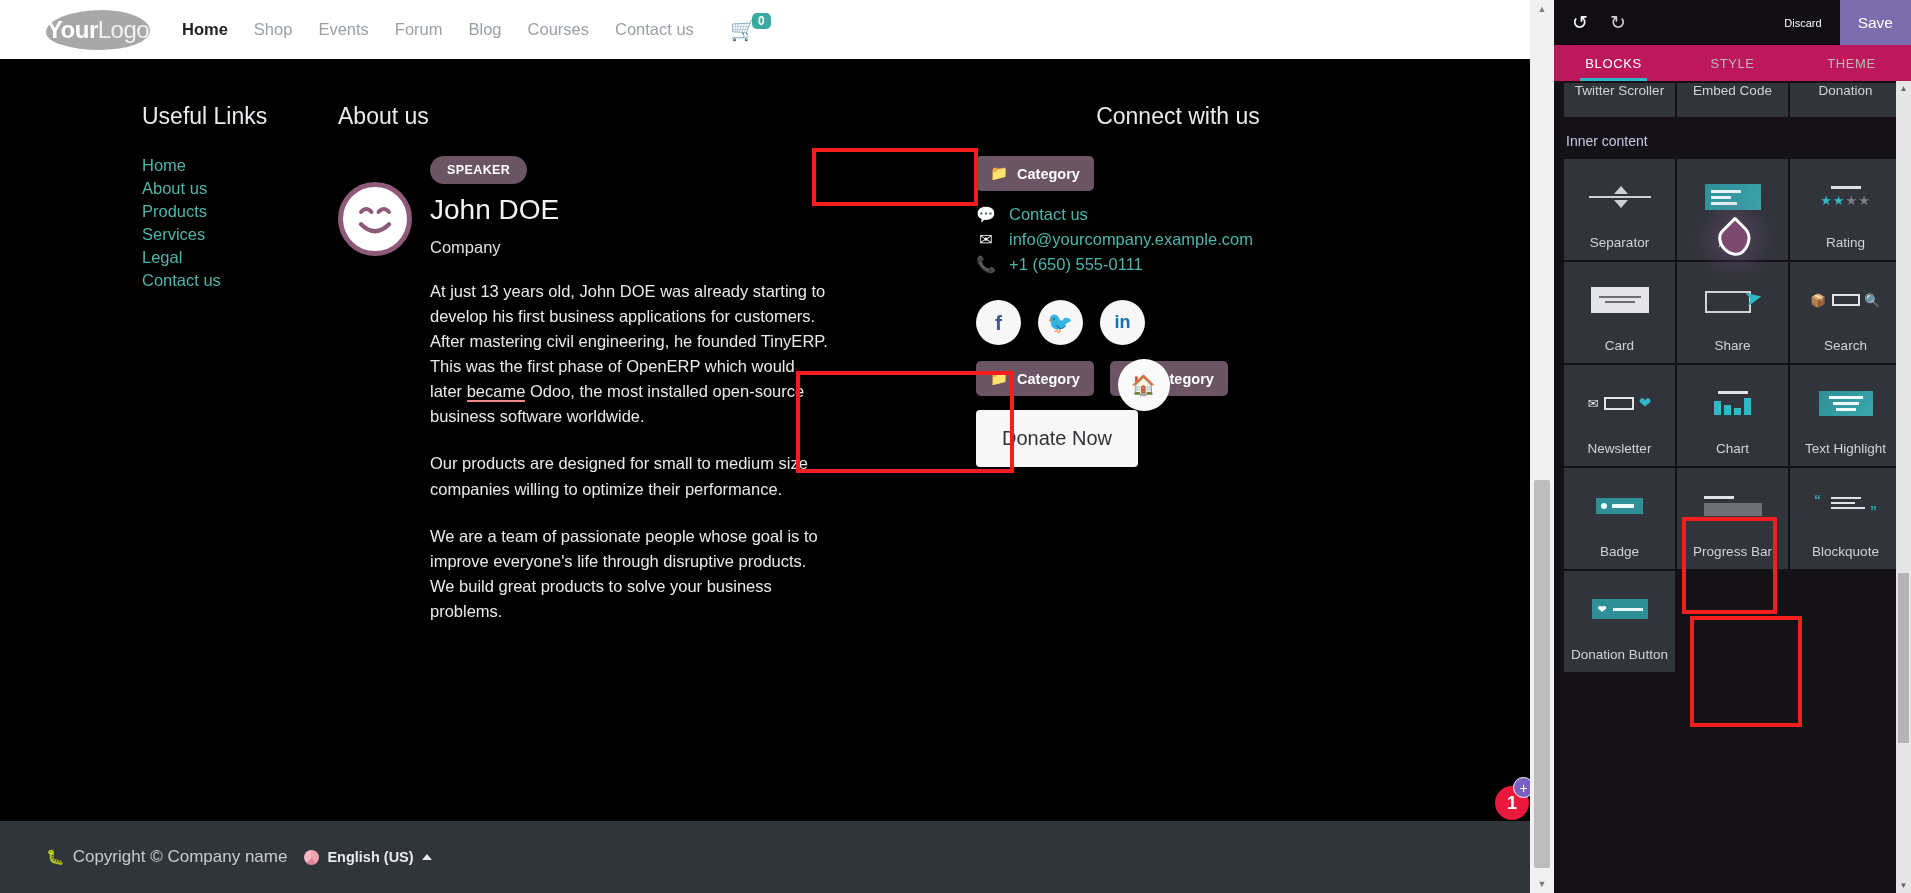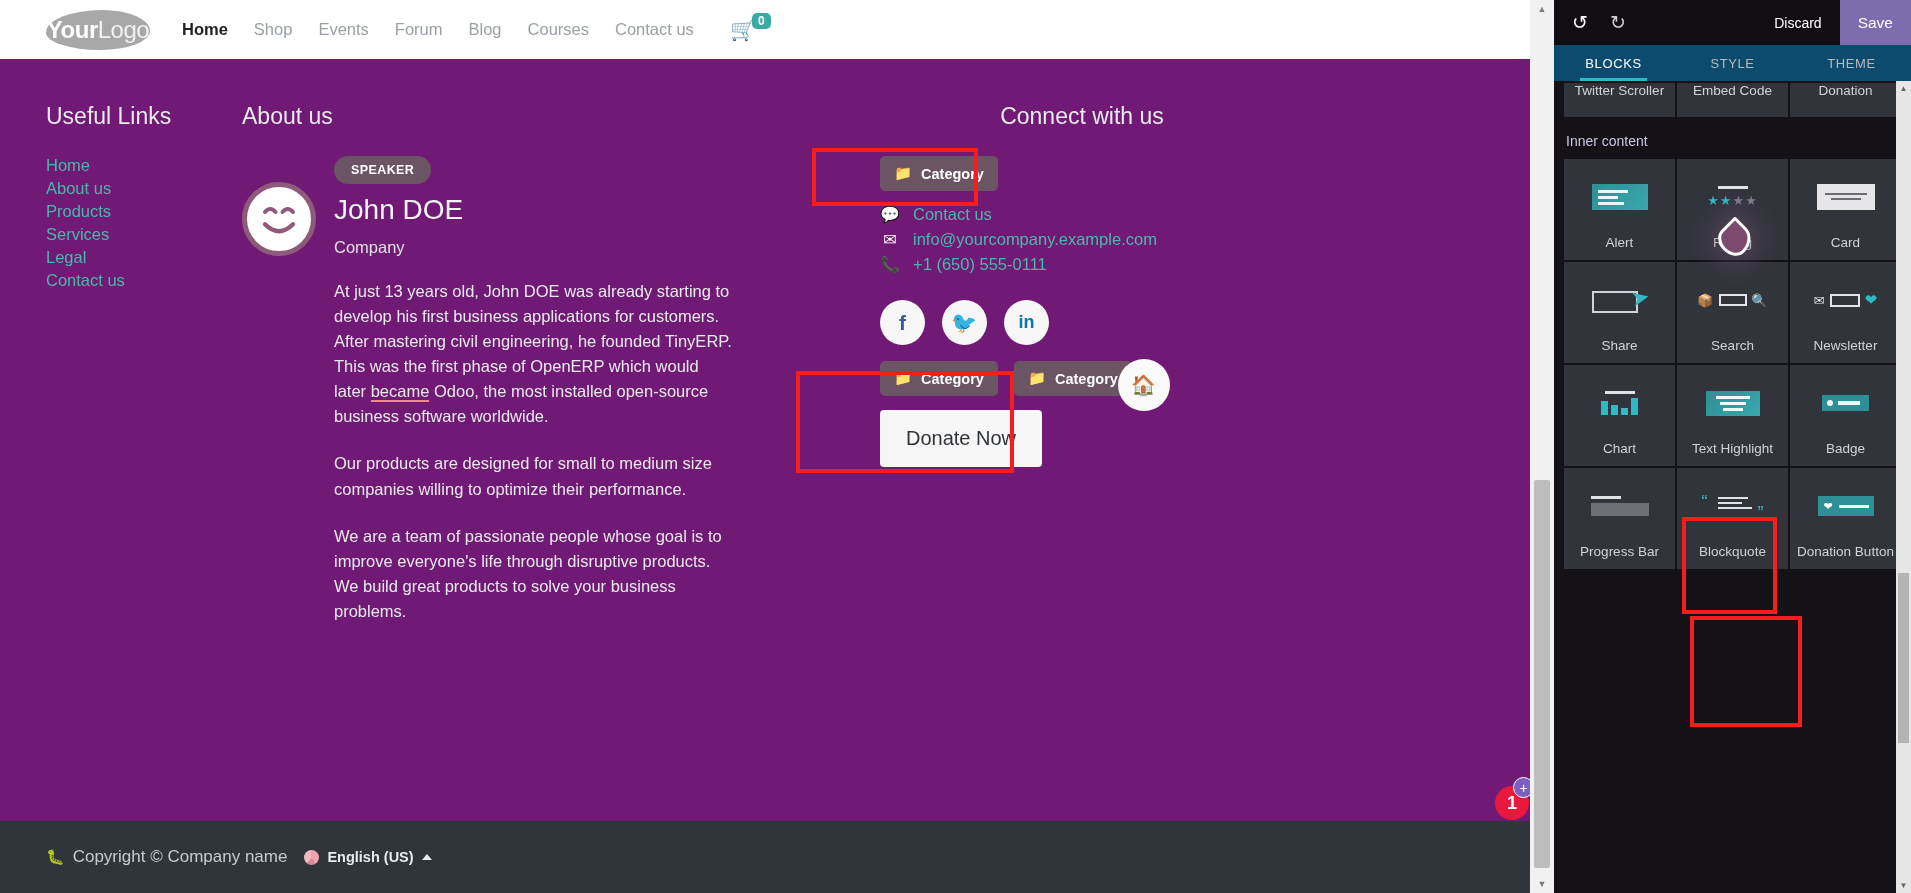--- a/index.html
+++ b/index.html
@@ -5,21 +5,21 @@
   * { box-sizing: border-box; margin: 0; padding: 0; }
   html, body {
     width: 1911px; height: 893px;
     overflow: hidden;
     font-family: "Liberation Sans", sans-serif;
     background: #343a40;
   }
   .root { position: relative; width: 1911px; height: 893px; display: flex; }
 
   
-  .site { position: relative; width: 1530px; height: 893px; background: #701a75; overflow: hidden; }
+  .site { position: relative; width: 1530px; height: 893px; background: #000000; overflow: hidden; }
 
   
   .navbar {
     height: 59px; background: #ffffff; display: flex; align-items: center;
     padding: 0 22px 0 46px; position: relative; z-index: 5;
   }
   .logo {
     width: 104px; height: 40px; background: #a8a8a8;
     border-radius: 54% 46% 48% 52% / 56% 52% 48% 44%;
     display: flex; align-items: center; justify-content: center;
@@ -41,21 +41,21 @@
   .nav-right { margin-left: auto; display: flex; align-items: center; gap: 26px; }
   .user-menu { font-size: 17px; font-weight: 700; color: #222; display: flex; align-items: center; gap: 8px; cursor: pointer; }
   .caret-d { width: 0; height: 0; border-left: 5px solid transparent; border-right: 5px solid transparent; border-top: 6px solid #222; }
   .btn-contact {
     background: #3aaba3; color: #fff; border: none; border-radius: 4px;
     padding: 11px 22px; font-size: 16px; cursor: pointer; font-family: inherit;
   }
 
   
   .footer-body { position: relative; padding: 44px 46px 0 46px; height: 612px; }
-  .cols { display: flex; }
+  .cols { display: flex; justify-content: center; }
   .col-links { width: 196px; }
   .col-about { width: 600px; }
   .col-connect { width: 420px; margin-left: 30px; }
 
   .col-title { font-size: 23px; color: #e8eaed; font-weight: 400; margin-bottom: 26px; }
   .col-connect .col-title { text-align: center; }
 
   .link-list { list-style: none; }
   .link-list li { margin-bottom: 4px; }
   .link-list a { color: #4db6ac; font-size: 16.5px; text-decoration: none; }
@@ -141,23 +141,23 @@
   .sb-arrow { position: absolute; left: 0; width: 24px; height: 18px; display: flex; align-items: center; justify-content: center; font-size: 9px; color: #7c7c7c; }
   .sb-arrow.up { top: 0; }
   .sb-arrow.down { bottom: 0; }
   .sb-thumb { position: absolute; left: 4px; width: 16px; top: 480px; height: 388px; background: #bdbdbd; border-radius: 2px; }
 
   
   .editor { width: 357px; height: 893px; background: #141117; display: flex; flex-direction: column; flex: none; }
   .ed-top { height: 45px; background: #100d13; display: flex; align-items: center; padding-left: 18px; }
   .ed-icon { color: #fff; font-size: 19px; width: 38px; cursor: pointer; }
   .ed-icon.redo { color: #cfcfcf; }
-  .ed-discard { margin-left: auto; color: #fff; font-size: 14px; padding: 0 18px; cursor: pointer; }
+  .ed-discard { margin-left: auto; color: #fff; font-size: 11px; padding: 0 18px; cursor: pointer; }
   .ed-save { background: #7d6cae; color: #fff; font-size: 15.5px; height: 45px; display: flex; align-items: center; padding: 0 18px; cursor: pointer; }
-  .ed-tabs { height: 36px; display: flex; background: #0c4a6e; }
+  .ed-tabs { height: 36px; display: flex; background: #be185d; }
   .ed-tab {
     flex: 1; display: flex; align-items: center; justify-content: center;
     color: #b9b9b9; font-size: 13px; letter-spacing: .6px; position: relative; cursor: pointer;
   }
   .ed-tab.active { color: #fff; }
   .ed-tab.active::after { content: ""; position: absolute; bottom: 0; left: 22%; width: 56%; height: 3px; background: #2fb8c6; }
   .ed-search {
     height: 35px; background: #2b2b33; display: flex; align-items: center;
     padding-left: 16px; color: #8b8b95; font-size: 14px; font-style: italic;
   }
@@ -429,20 +429,30 @@
       </div>
 
       <div class="drop-marker">
           <div class="dm"></div>
         </div>
 
       <div class="section-label">Inner content</div>
 
       <div class="blk-grid">
 
+        <div class="blk">
+          <span class="bi">
+            <span class="ic-sep">
+                <span class="ar u"></span>
+                <span class="line"></span>
+                <span class="ar d"></span>
+              </span>
+          </span>
+          <span class="bl">Separator</span>
+        </div>
 
         <div class="blk">
           <span class="bi">
             <span class="ic-alert">
                 <i></i>
                 <i></i>
                 <i></i>
               </span>
           </span>
           <span class="bl">Alert</span>

